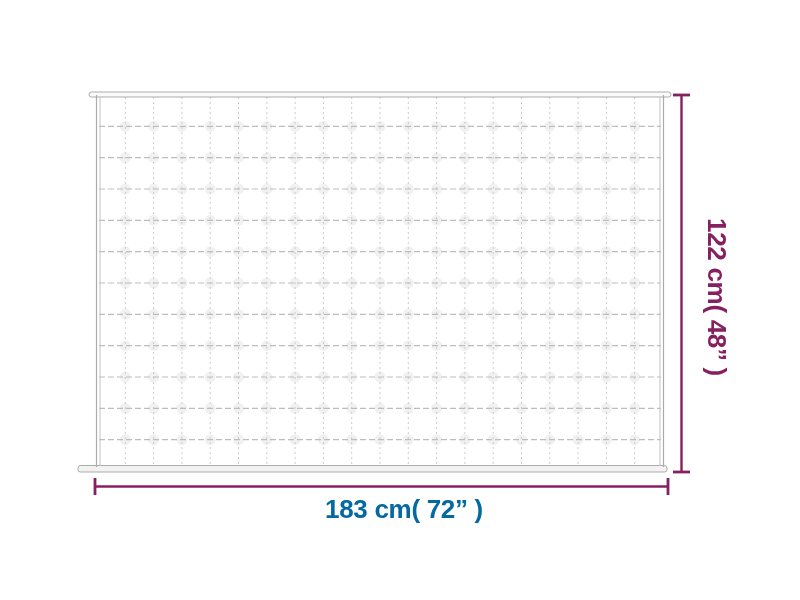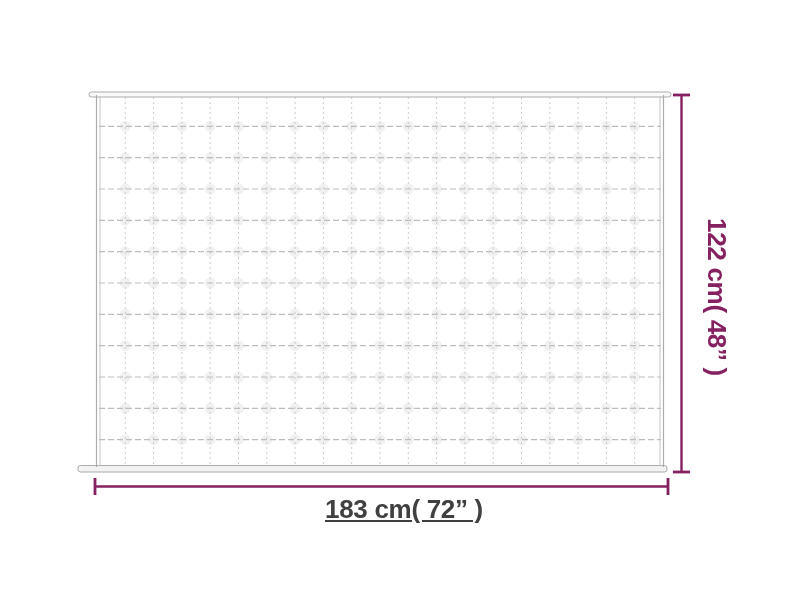--- a/index.html
+++ b/index.html
@@ -288,17 +288,17 @@
     <g id="g-dims">
         <line x1="681.5" y1="95" x2="681.5" y2="472" stroke="#862161" stroke-width="2.4"></line>
         <line x1="673" y1="95" x2="690" y2="95" stroke="#862161" stroke-width="2.8"></line>
         <line x1="673" y1="472" x2="690" y2="472" stroke="#862161" stroke-width="2.8"></line>
         <line x1="95" y1="486.5" x2="668" y2="486.5" stroke="#862161" stroke-width="2.4"></line>
         <line x1="95" y1="478" x2="95" y2="495" stroke="#862161" stroke-width="2.8"></line>
         <line x1="668" y1="478" x2="668" y2="495" stroke="#862161" stroke-width="2.8"></line>
       </g>
   </svg>
 
-  <div id="width-label" class="dim-label" style="color: #404040; text-decoration: underline;">183 cm( 72” )</div>
+  <div id="width-label" class="dim-label" style="color: #0369a1;">183 cm( 72” )</div>
 
   <div id="height-label" class="dim-label" style="color: rgb(134, 33, 97);">122 cm( 48” )</div>
 
 </div>
 
 </body></html>

